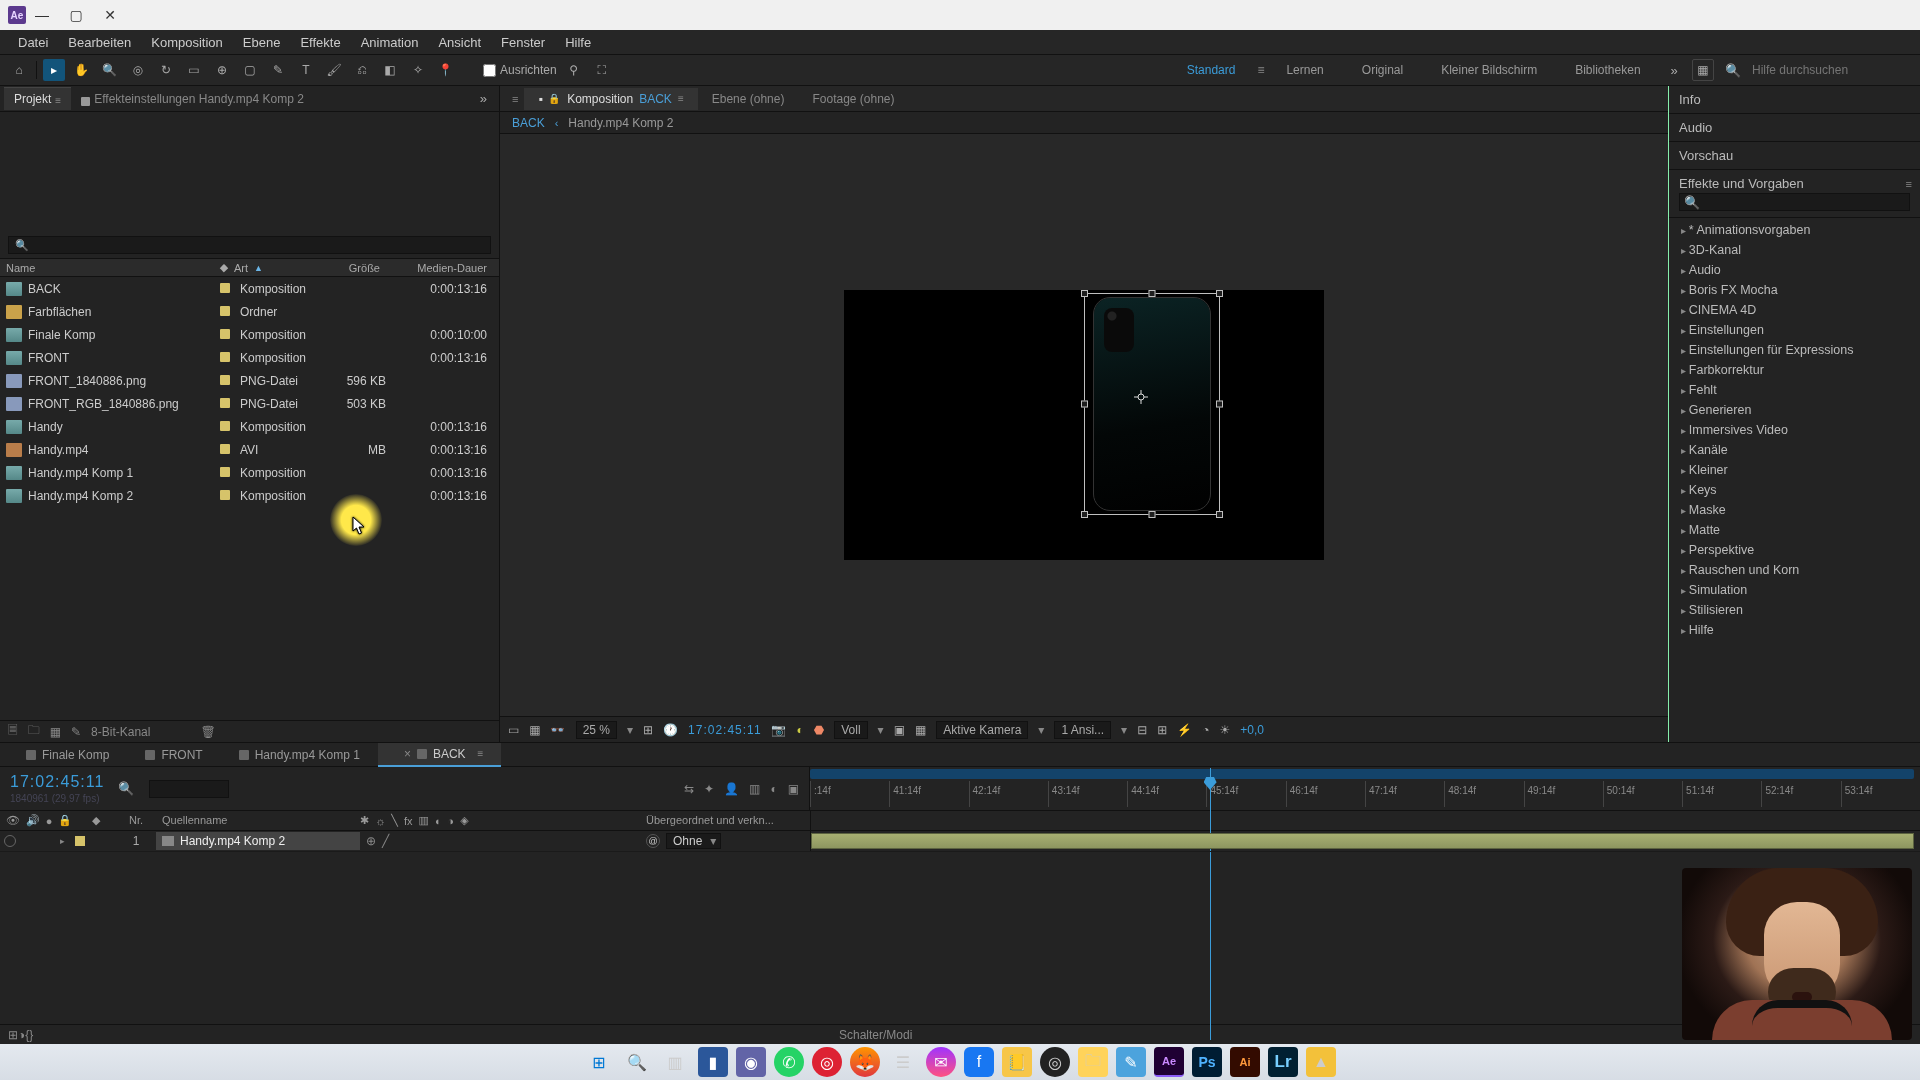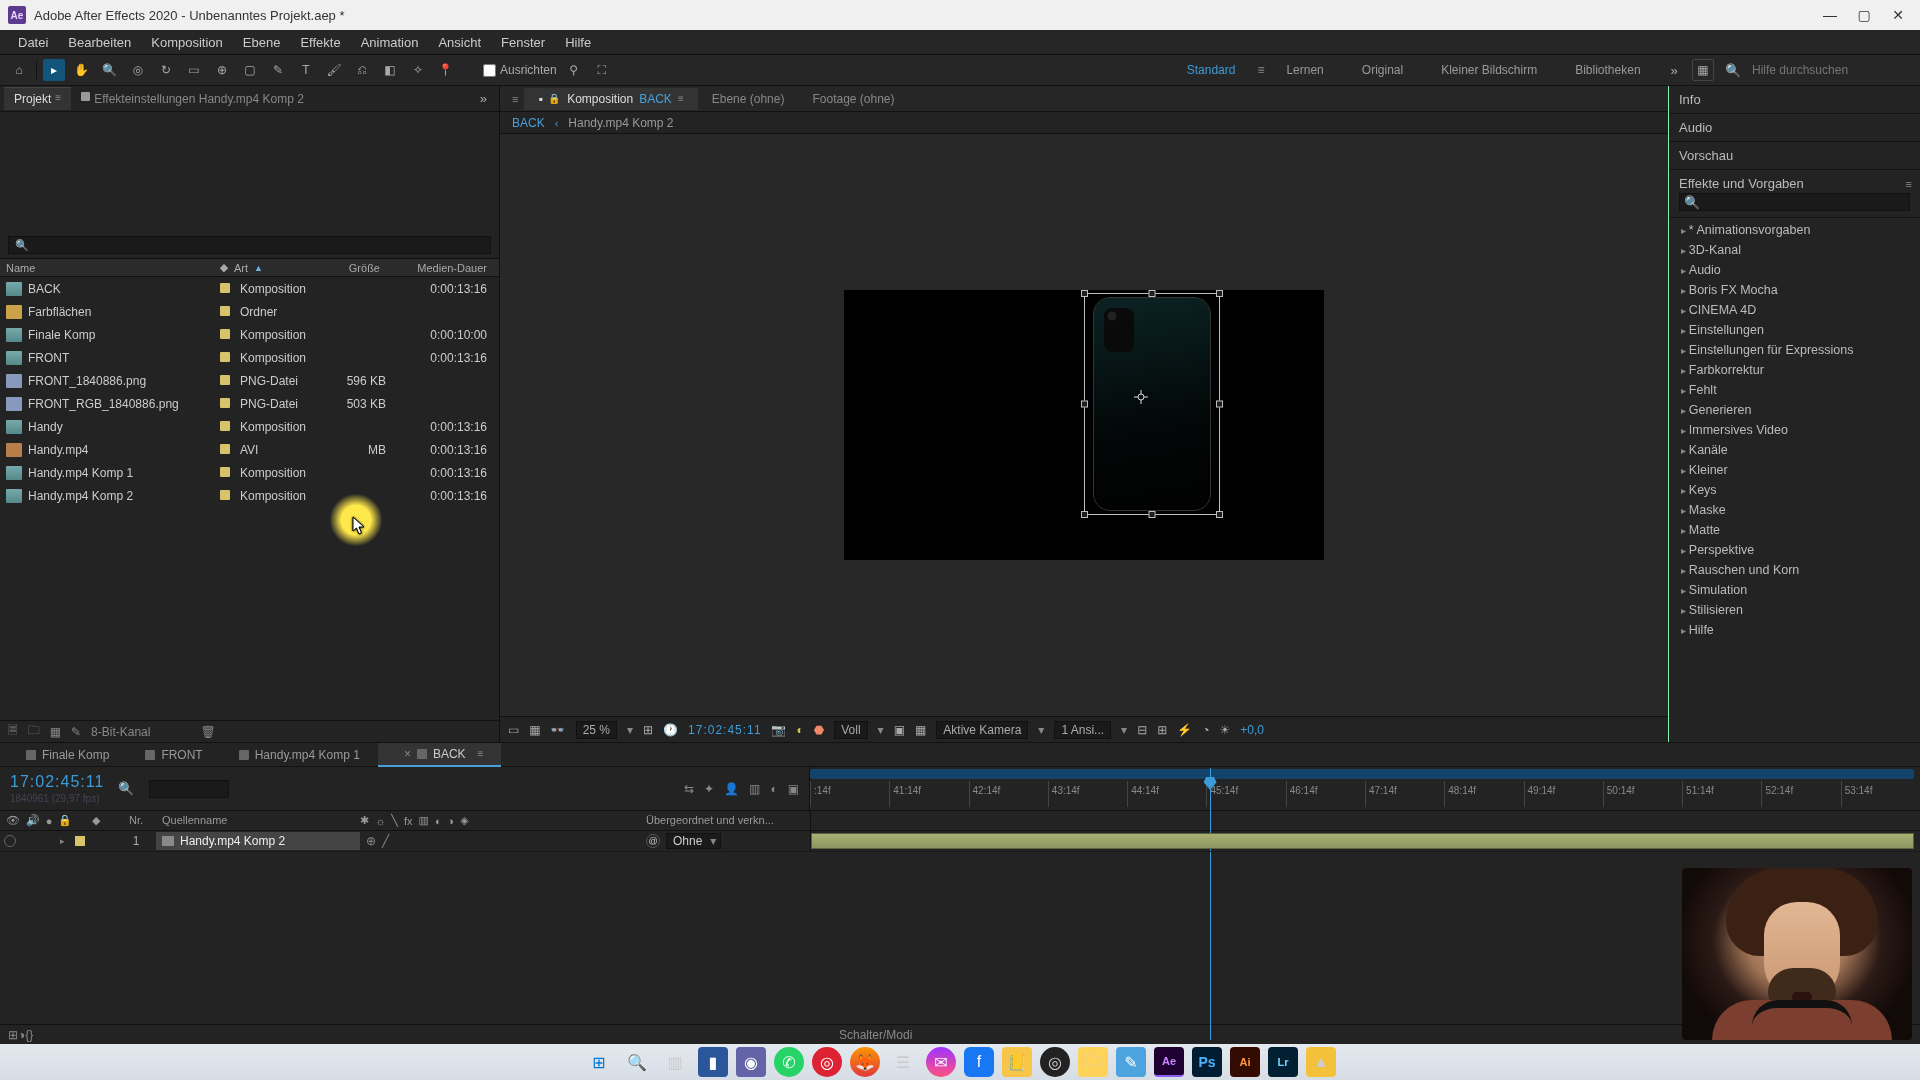--- a/index.html
+++ b/index.html
@@ -17,21 +17,21 @@
 .toolbar .spacer { flex:1; }
 .toolbar .ws { color:#999; padding:0 16px; }
 .toolbar .ws.active { color:#3b9cd9; }
 .toolbar .chk { display:flex; align-items:center; gap:4px; color:#aaa; }
 .toolbar .chk input { width:13px; height:13px; }
 .dblchev { font-size:13px; color:#aaa; padding:0 8px; }
 
 .main-split { display:flex; height:calc(100% - 30px - 24px - 32px - 302px - 36px); }
 .left-panel { width:500px; background:#232323; display:flex; flex-direction:column; border-right:1px solid #111; position:relative; }
 .panel-tabs { display:flex; align-items:center; border-bottom:1px solid #111; padding:0 4px; height:26px; }
-.ptab { padding:4px 10px; color:#888; display:flex; align-items:flex-start; gap:4px; }
+.ptab { padding:4px 10px; color:#888; display:flex; align-items:flex-end; gap:4px; }
 .ptab.active { background:#333; color:#ddd; border-top:1px solid #444; }
 .ptab .dot { width:9px; height:9px; background:#999; border-radius:1px; }
 .leftpad { height:120px; }
 .search-row { padding:4px 8px; border-bottom:1px solid #111; }
 .search-row .srch { background:#1a1a1a; border:1px solid #111; padding:2px 6px; color:#aaa; font-size:11px; width:100%; }
 .proj-head { display:flex; height:18px; background:#2b2b2b; border-bottom:1px solid #111; font-size:11px; color:#aaa; align-items:center; }
 .proj-head .ph1 { width:214px; padding-left:6px; }
 .proj-head .ph2 { width:20px; text-align:center; }
 .proj-head .ph3 { width:96px; display:flex; align-items:center; }
 .proj-head .ph4 { width:50px; text-align:right; }
@@ -134,21 +134,21 @@
 .tl-foot .mid { margin:0 auto; }
 .zoom-bar { width:160px; height:8px; background:#1a1a1a; border-radius:4px; position:relative; margin-left:10px; }
 .zoom-bar .zh { position:absolute; left:22px; width:10px; height:10px; top:-1px; background:#555; border-radius:50%; }
 
 .taskbar { position:absolute; bottom:0; left:0; right:0; height:36px; background:linear-gradient(#e4e9ef,#d7dde5); display:flex; align-items:center; justify-content:center; gap:8px; }
 .tb-item { width:30px; height:30px; border-radius:4px; display:flex; align-items:center; justify-content:center; font-size:16px; }
 .tb-item.win { color:#0078d4; }
 .tb-item.ae { background:#1f0033; color:#c989ff; font-size:11px; font-weight:bold; border-bottom:2px solid #8b5cf6; }
 .tb-item.ps { background:#001d33; color:#4fb3ff; font-size:14px; font-weight:bold; }
 .tb-item.ai { background:#330b00; color:#ff9a3c; font-size:11px; font-weight:bold; }
-.tb-item.lr { background:#012032; color:#78cfff; font-size:11px; font-weight:bold; }
+.tb-item.lr { background:#012032; color:#78cfff; font-size:17px; font-weight:bold; }
 
 .highlight { position:absolute; width:52px; height:52px; border-radius:50%;
   background:radial-gradient(circle,#ffe84a 0%,#ffe84a 40%,rgba(255,232,74,0) 72%); pointer-events:none; }
 .cursor { position:absolute; width:14px; height:20px; pointer-events:none; }
 .cursor svg { width:14px; height:20px; filter:drop-shadow(0 0 1px #000); }
 
 .webcam { position:absolute; right:8px; bottom:40px; width:230px; height:172px; border-radius:4px;
   background:radial-gradient(ellipse 120px 110px at 50% 42%,#caa78b 0%,#a07355 42%,#2b1a16 70%,#120a08 100%); overflow:hidden; }
 .webcam .hair { position:absolute; left:44px; top:0; width:152px; height:88px; border-radius:80px 80px 50px 50px; background:#3a2114; }
 .webcam .face { position:absolute; left:82px; top:34px; width:76px; height:100px; border-radius:40px 40px 46px 46px; background:linear-gradient(#e2b794,#c99672); }
@@ -156,21 +156,20 @@
 .webcam .mouth { position:absolute; left:110px; top:124px; width:20px; height:10px; border-radius:10px; background:#2b120e; }
 .webcam .neck { position:absolute; left:102px; top:136px; width:36px; height:28px; background:#c38e68; }
 .webcam .shirt { position:absolute; left:30px; bottom:0; width:180px; height:40px; border-radius:70px 70px 0 0; background:#7b3e2f; }
 .webcam .phones { position:absolute; left:70px; bottom:14px; width:100px; height:26px; border-top:8px solid #111; border-radius:50px 50px 0 0; }
 </style>
 </head>
 <body>
 
 <div class="titlebar">
   <div class="ae-ico">Ae</div>
-  <div class="title">Adobe After Effects 2020 - Unbenanntes Projekt.aep *</div>
   <div class="winbtns">
     <span>—</span>
     <span>▢</span>
     <span>✕</span>
   </div>
 </div>
 
 <div class="menubar" id="menubar">
     <span>Datei</span>
     <span>Bearbeiten</span>

